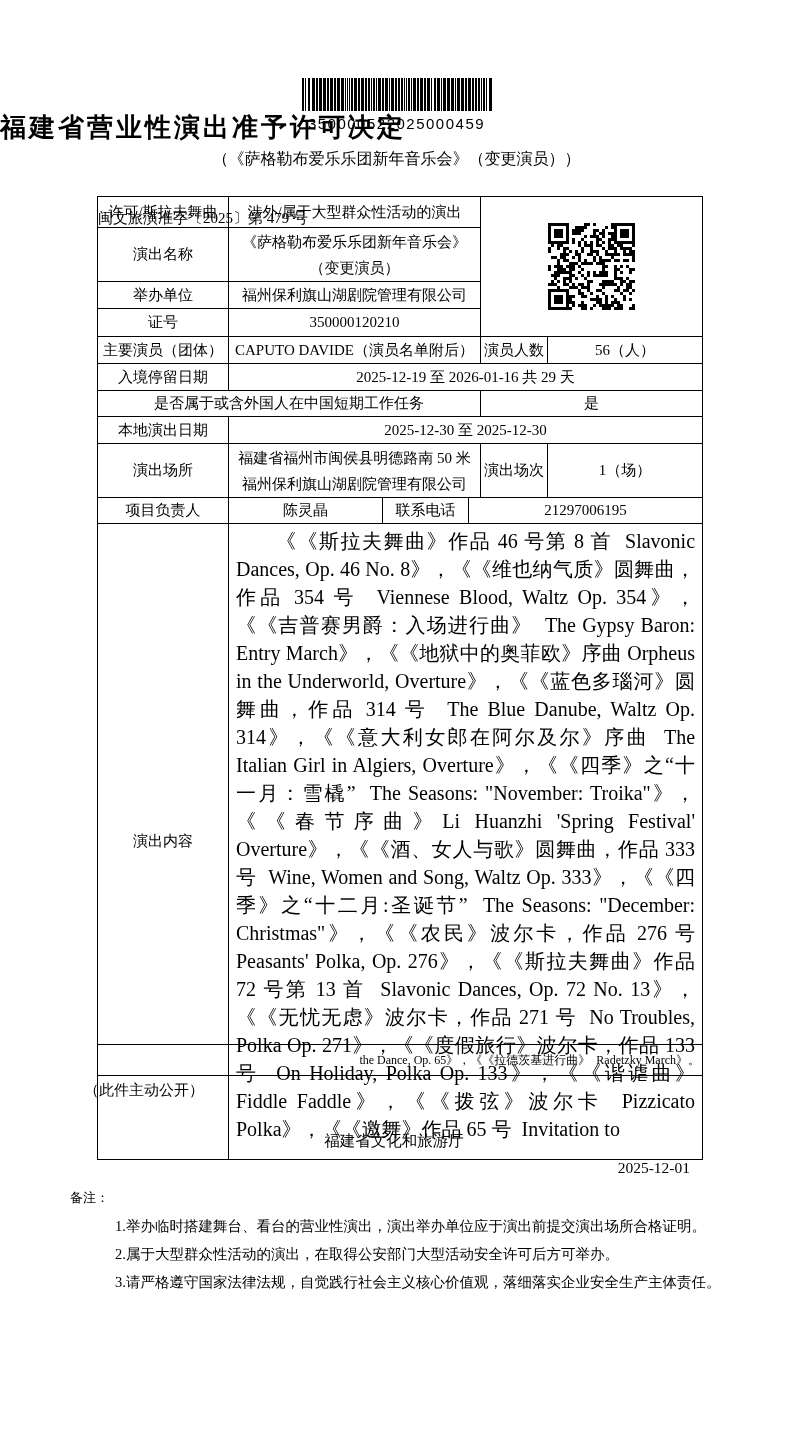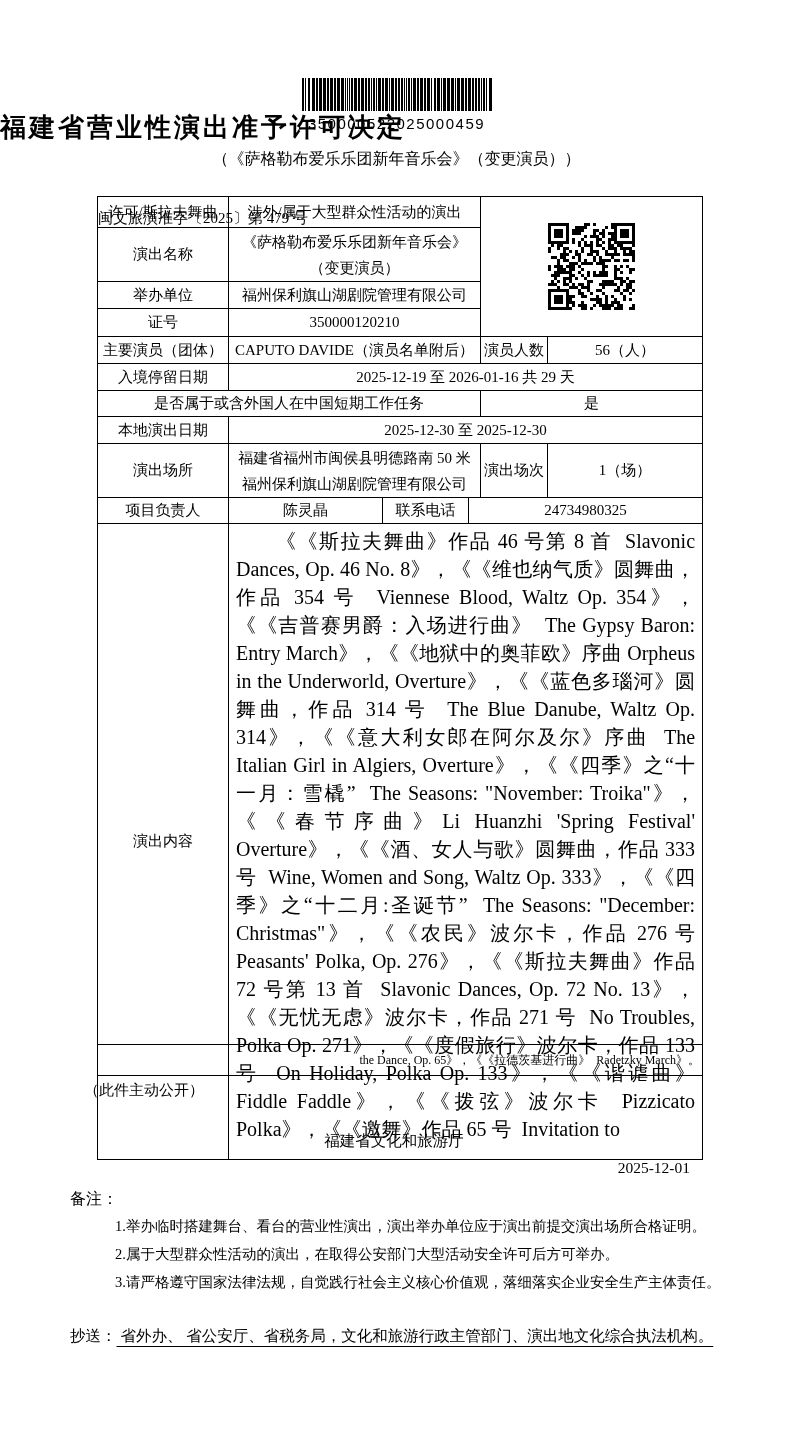--- a/index.html
+++ b/index.html
@@ -34,21 +34,21 @@
   .content-cell {
     text-align:justify; vertical-align:top; padding:3px 7px 16px 7px;
     line-height:28px; font-size:20px; text-indent:2em; white-space:pre-wrap;
   }
   .cont-cell { text-align:right; padding-left:9px; font-size:12px; white-space:pre-wrap; }
 
   
   .disclosure { position:absolute; top:1081px; left:84px; font-size:15px; }
   .issuer { position:absolute; top:1131px; left:98px; width:592px; text-align:center; font-size:15.5px; }
   .issue-date { position:absolute; top:1159px; left:98px; width:592px; text-align:right; font-size:15.5px; }
-  .notes-label { position:absolute; top:1189px; left:70px; font-size:16px; }
+  .notes-label { position:absolute; top:1189px; left:70px; font-size:13px; }
   .note { position:absolute; left:115px; width:610px; font-size:14.5px; }
   .note-1{top:1217px}.note-2{top:1245px}.note-3{top:1273px}
   .cc-block { position:absolute; top:1321px; left:70px; width:650px; font-size:15.5px; line-height:30px; }
   .cc-value { text-decoration:underline; text-underline-offset:5px; }
 </style>
 </head>
 <body>
 
 <div class="page">
 
@@ -588,21 +588,21 @@
         <div>福建省福州市闽侯县明德路南 50 米</div>
         <div>福州保利旗山湖剧院管理有限公司</div>
       </td>
       <td>演出场次</td>
       <td>1（场）</td>
     </tr>
     <tr class="r10">
       <td>项目负责人</td>
       <td>陈灵晶</td>
       <td>联系电话</td>
-      <td colspan="3">24734980325</td>
+      <td colspan="3">21297006195</td>
     </tr>
     <tr class="r11">
       <td>演出内容</td>
       <td colspan="5" class="content-cell">《《斯拉夫舞曲》作品 46 号第 8 首  Slavonic Dances, Op. 46 No. 8》，《《维也纳气质》圆舞曲，作品 354 号  Viennese Blood, Waltz Op. 354》，《《吉普赛男爵：入场进行曲》  The Gypsy Baron: Entry March》，《《地狱中的奥菲欧》序曲 Orpheus in the Underworld, Overture》，《《蓝色多瑙河》圆舞曲，作品 314 号  The Blue Danube, Waltz Op. 314》，《《意大利女郎在阿尔及尔》序曲  The Italian Girl in Algiers, Overture》，《《四季》之“十一月：雪橇”  The Seasons: "November: Troika"》，《《春节序曲》Li Huanzhi 'Spring Festival' Overture》，《《酒、女人与歌》圆舞曲，作品 333 号  Wine, Women and Song, Waltz Op. 333》，《《四季》之“十二月:圣诞节”  The Seasons: "December: Christmas"》，《《农民》波尔卡，作品 276 号  Peasants' Polka, Op. 276》，《《斯拉夫舞曲》作品 72 号第 13 首  Slavonic Dances, Op. 72 No. 13》，《《无忧无虑》波尔卡，作品 271 号  No Troubles, Polka Op. 271》，《《度假旅行》波尔卡，作品 133 号  On Holiday, Polka Op. 133》，《《谐谑曲》  Fiddle Faddle》，《《拨弦》波尔卡  Pizzicato Polka》，《《邀舞》作品 65 号  Invitation to</td>
     </tr>
   </tbody>
     </table>
 
   <table class="cont-table">
     <colgroup>
@@ -619,15 +619,14 @@
 
   <div class="disclosure">（此件主动公开）</div>
   <div class="issuer">福建省文化和旅游厅</div>
   <div class="issue-date">2025-12-01</div>
 
   <div class="notes-label">备注：</div>
   <div class="note note-1">1.举办临时搭建舞台、看台的营业性演出，演出举办单位应于演出前提交演出场所合格证明。</div>
   <div class="note note-2">2.属于大型群众性活动的演出，在取得公安部门大型活动安全许可后方可举办。</div>
   <div class="note note-3">3.请严格遵守国家法律法规，自觉践行社会主义核心价值观，落细落实企业安全生产主体责任。</div>
 
-  <div class="cc-block"><span>抄送：</span><span class="cc-value">  省外办、 省公安厅、省税务局，文化和旅游行政主管部门、演出地文化综合执法机构。</span></div>
 
 </div>
 
 </body></html>

